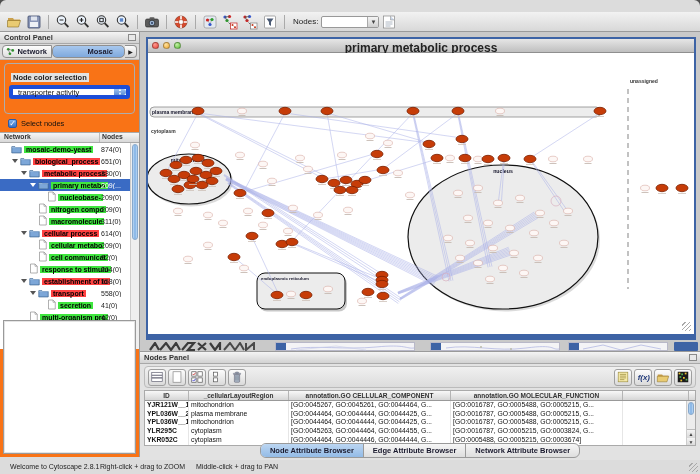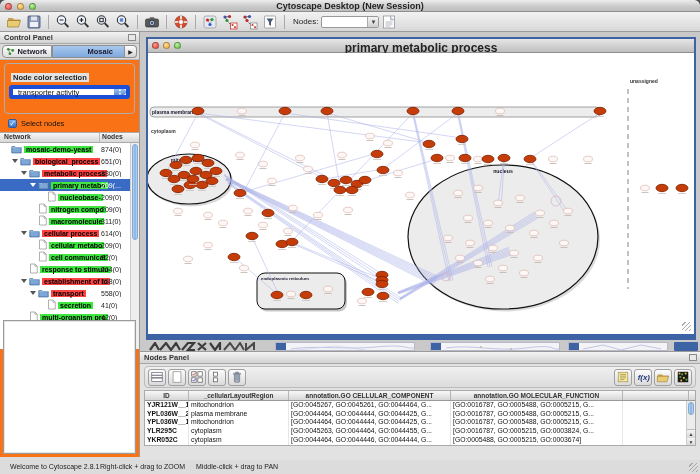--- a/index.html
+++ b/index.html
@@ -20,21 +20,21 @@
   .search-label{font-size:8px;color:#222;margin:0 3px 0 4px;}
   .search-field{width:58px;height:12px;background:#fff;border:1px solid #999;border-radius:2px;display:flex;}
   .search-arrow{margin-left:auto;width:11px;height:100%;background:linear-gradient(#f4f4f4,#cfcfcf);border-left:1px solid #aaa;font-size:6px;color:#444;display:flex;align-items:center;justify-content:center;}
   
   .control-panel{position:absolute;left:0;top:32px;width:140px;height:425px;background:#f97316;border-right:1px solid #9a9a9a;}
   .panel-header{position:relative;height:12px;background:linear-gradient(#f4f4f4,#d2d2d2);border-bottom:1px solid #a8a8a8;font-size:7.5px;font-weight:bold;color:#333;padding:1px 4px;}
   .float-icon{position:absolute;right:3px;top:2px;width:8px;height:7px;border:1px solid #8a8a8a;background:#e8e8e8;}
   .cp-tabs{display:flex;align-items:center;height:16px;padding:1px 2px;background:#dadada;border-bottom:1px solid #bbb;}
   .cp-tab{flex:1;height:13px;font-size:7.5px;font-weight:bold;color:#1a1a2e;display:flex;align-items:center;justify-content:center;gap:2px;border:1px solid #8f8f8f;background:linear-gradient(#fdfdfd,#dedede);}
   .cp-tab.first{border-radius:4px 0 0 4px;}
-  .cp-tab.active{background:linear-gradient(#a8c8ee,#7fa9dd);border-radius:0;padding-left:24px;}
+  .cp-tab.active{background:linear-gradient(#a8c8ee,#7fa9dd);border-radius:5px;padding-left:24px;}
   .cp-tab-arrow{width:12px;height:13px;border:1px solid #8f8f8f;border-left:none;border-radius:0 4px 4px 0;background:linear-gradient(#fdfdfd,#d5d5d5);font-size:6px;display:flex;align-items:center;justify-content:center;color:#222;}
   .fieldset{margin:3px 4px 2px 4px;border:1px solid #adadad;border-radius:4px;padding:2px 4px 14px 4px;}
   .fieldset .legend{font-size:7.5px;color:#222;margin:-7px 0 3px 2px;background:#e2e2e2;display:inline-block;padding:0 2px;font-weight:bold;}
   .combo{height:14px;background:#fff;border:4px solid #1d4ed8;border-radius:3px;display:flex;align-items:center;font-size:7.5px;padding-left:5px;color:#111;position:relative;}
   .combo-cap{position:absolute;right:0;top:0;bottom:0;width:12px;border-radius:0 3px 3px 0;background:linear-gradient(#9cc0f0,#5d8ed6);display:flex;flex-direction:column;align-items:center;justify-content:center;color:#fff;font-size:4px;line-height:4px;}
   .checkbox-row{display:flex;align-items:center;gap:4px;padding:3px 8px 4px 8px;}
   .checkbox{width:9px;height:9px;border-radius:2px;background:linear-gradient(#7fb0ec,#3a72c8);border:1px solid #2a5aa8;color:#fff;font-size:8px;line-height:8px;text-align:center;}
   .checkbox-label{font-size:7.5px;color:#111;}
   .tree-header{display:flex;height:11px;background:linear-gradient(#f6f6f6,#d8d8d8);border-top:1px solid #aaa;border-bottom:1px solid #aaa;font-size:6.8px;font-weight:bold;color:#333;}
   .tree-header .c1{padding-left:4px;width:100px;border-right:1px solid #bbb;}
@@ -89,28 +89,20 @@
   
   .status-bar{position:absolute;left:0;top:460px;width:700px;height:14px;background:#dcdcdc;font-size:7px;color:#222;}
   .status-bar span{position:absolute;top:3px;}
   .grip{position:absolute;right:2px;bottom:2px;width:9px;height:9px;background:repeating-linear-gradient(135deg,transparent,transparent 2px,#aaa 2px,#aaa 3px);}
 </style>
 </head>
 <body>
 
 <div class="app">
 
-  <div class="titlebar">
-    <div class="lights">
-      <span class="light red"></span>
-      <span class="light yellow"></span>
-      <span class="light green"></span>
-    </div>
-    <div class="win-title">Cytoscape Desktop (New Session)</div>
-  </div>
 
   <div class="toolbar" id="main-toolbar">
       <div class="tb-btn">
         <svg width="16" height="16" viewBox="0 0 16 16">
           <path d="M2 4h5l1 1.5h6v2H2z" fill="#caa14e"></path>
           <path d="M1.5 6.5h13L12.5 13h-11z" fill="#e9cb72" stroke="#8a6d20" stroke-width=".6"></path>
         </svg>
       </div>
       <div class="tb-btn">
         <svg width="16" height="16" viewBox="0 0 16 16">
@@ -878,20 +870,27 @@
       <div class="dt-vscroll">
         <div class="dt-thumb"></div>
         <div class="dt-arrows">
           <div>▲</div>
           <div>▼</div>
         </div>
       </div>
     </div>
   </div>
 
+  <div class="browser-tabs">
+    <div class="btab-group" id="btab-group">
+        <div class="btab active">Node Attribute Browser</div>
+        <div class="btab">Edge Attribute Browser</div>
+        <div class="btab">Network Attribute Browser</div>
+      </div>
+  </div>
 
   <div class="status-bar">
     <span style="left:10px">Welcome to Cytoscape 2.8.1</span>
     <span style="left:100px">Right-click + drag to ZOOM</span>
     <span style="left:196px">Middle-click + drag to PAN</span>
     <div class="grip"></div>
   </div>
 
 </div>
 

